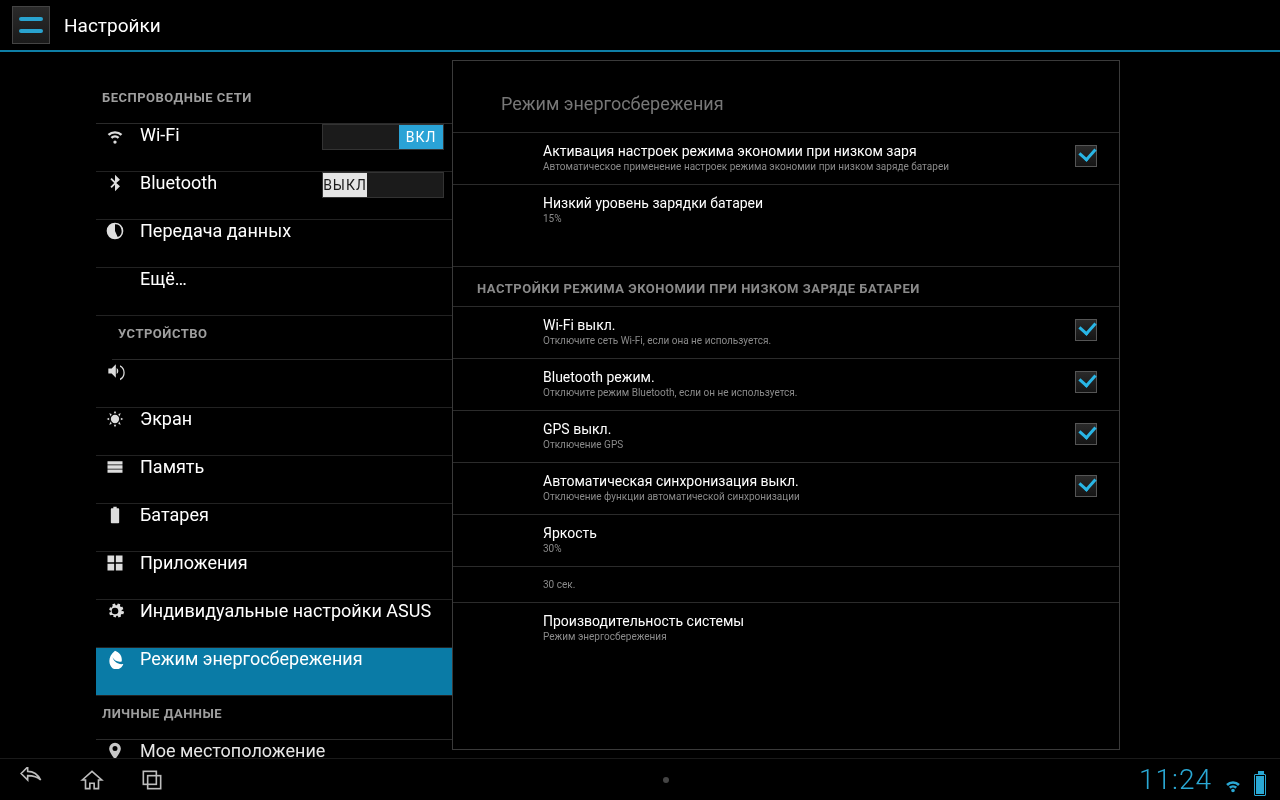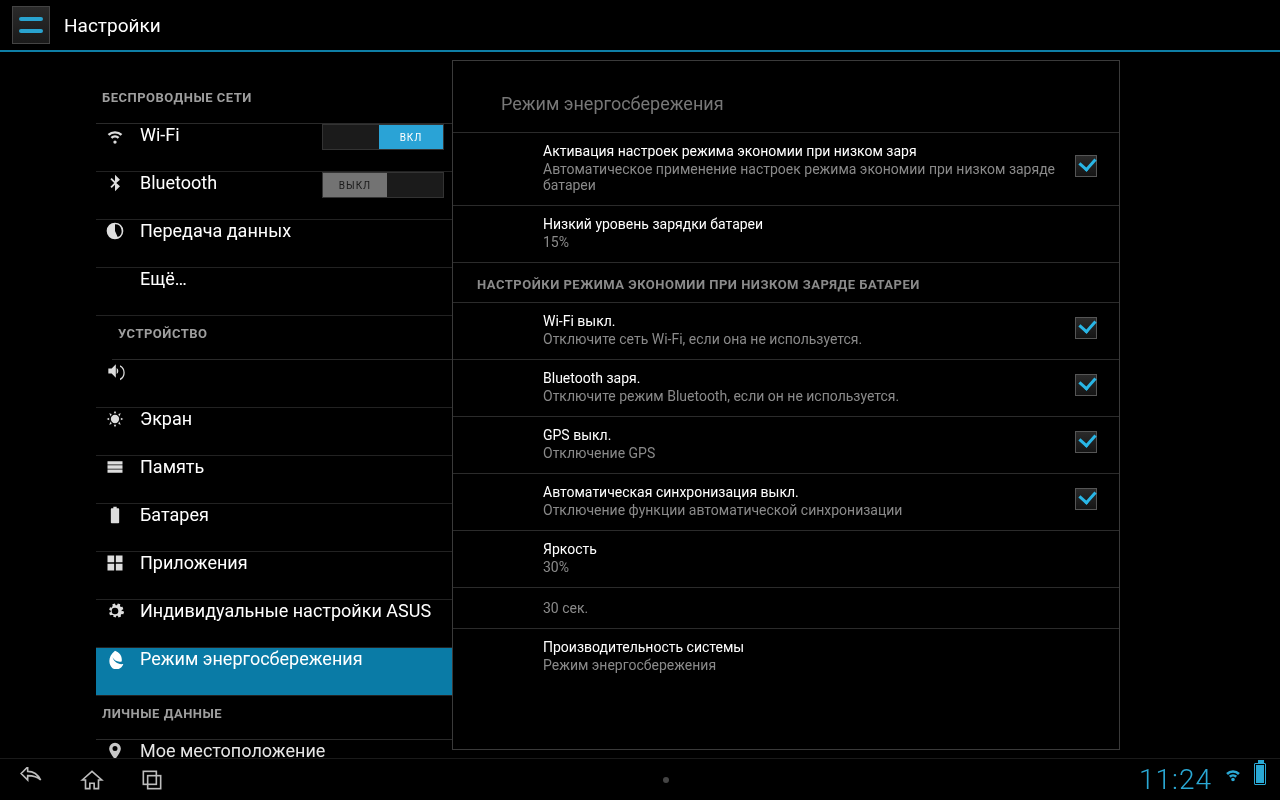--- a/index.html
+++ b/index.html
@@ -22,49 +22,49 @@
   .sidebar { width: 452px; height:100%; overflow:hidden; padding-left: 96px; padding-top: 28px; }
   .side-inner { width: 356px; }
   .cat-header { color:#9e9e9e; font-size: 13px; letter-spacing: 0.5px; font-weight: 700; padding: 10px 6px 18px 6px; border-bottom:1px solid #2a2a2a; }
   .sb-item { display:flex; align-items:flex-start; height: 48px; padding: 0 8px; border-bottom:1px solid #222; color:#fff; font-size: 18px; cursor:pointer; position:relative; }
   .sb-item.selected { background:#0a7ba6; }
   .sb-item .icon { width: 22px; height:22px; margin-right: 14px; display:flex; align-items:center; justify-content:center; }
   .sb-item .icon svg { width:20px; height:20px; fill:#ddd; }
   .sb-item.selected .icon svg { fill:#fff; }
   .sb-item .lbl { flex:1; white-space:nowrap; overflow:hidden; text-overflow:ellipsis; }
   .switch { width:122px; height:26px; background:#1b1b1b; border:1px solid #333; position:relative; font-size:13px; display:flex; align-items:center; justify-content:flex-end; }
-  .switch .knob { position:absolute; width:64px; height:100%; top:0; background:#666; color:#222; display:flex; align-items:center; justify-content:center; font-size:10px; letter-spacing:1px; }
+  .switch .knob { position:absolute; width:44px; height:100%; top:0; background:#666; color:#222; display:flex; align-items:center; justify-content:center; font-size:14px; letter-spacing:1px; }
   .switch.on .knob { right:0; background:#2aa3d6; color:#fff; }
-  .switch.off .knob { left:0; background:#737373; color:#1a1a1a; }
+  .switch.off .knob { left:0; background:#e5e5e5; color:#1a1a1a; }
 
   
   .content { flex:1; height:100%; padding-right: 160px; overflow:hidden; }
   .content-frame { margin: 8px 0 8px 0; border:1px solid #3a3a3a; height: calc(100% - 16px); background:#000; overflow:hidden; }
   .content-inner { padding: 0 0 0 0; height:100%; overflow:hidden; }
   .panel-title { color:#777; font-size: 18px; padding: 32px 0 18px 48px; }
   .row { padding: 10px 18px 12px 90px; border-top:1px solid #2b2b2b; display:flex; align-items:center; }
   .row:first-child { border-top:1px solid #2b2b2b; }
   .row .txt { flex:1; overflow:hidden; }
   .row .t1 { color:#fff; font-size: 14px; white-space:nowrap; overflow:hidden; text-overflow:ellipsis; }
-  .row .t2 { color:#8a8a8a; font-size: 14px; margin-top:2px; }
+  .row .t2 { color:#8a8a8a; font-size: 10px; margin-top:2px; }
   .row .chk { width:26px; height:26px; margin-left: 16px; position:relative; }
   .chkbox { width:22px; height:22px; border:1px solid #555; background:linear-gradient(#2a2a2a,#151515); position:relative; cursor:pointer; }
   .chkbox.checked::after {
     content:""; position:absolute; left:4px; top:1px; width:12px; height:8px;
     border-left:3px solid #29b6e6; border-bottom:3px solid #29b6e6; transform:rotate(-48deg);
   }
-  .section-sub { color:#8a8a8a; font-size: 13px; letter-spacing: 0.5px; font-weight:700; padding: 14px 0 10px 24px; border-top:1px solid #2b2b2b; }
+  .section-sub { color:#8a8a8a; font-size: 13px; letter-spacing: 0.5px; font-weight:700; padding: 14px 0 10px 24px; border-top:1px solid #2b2b2b;margin-top:30px; }
 
   
   .navbar { height: 42px; background:#000; border-top:1px solid #1a1a1a; display:flex; align-items:center; padding: 0 14px; }
   .navbar .nbtn { width:36px; height:30px; margin-right: 24px; display:flex; align-items:center; justify-content:center; cursor:pointer; }
   .navbar .nbtn svg { width:26px; height:26px; stroke:#bdbdbd; fill:none; stroke-width:1.5; }
   .navbar .center { flex:1; display:flex; align-items:center; justify-content:center; }
   .dot { width:6px; height:6px; border-radius:50%; background:#444; }
-  .tray { display:flex; align-items:flex-start; gap:10px; color:#2aa8d4; }
+  .tray { display:flex; align-items:flex-end; gap:10px; color:#2aa8d4; }
   .clock { font-size: 28px; letter-spacing: 1px; font-weight:300; }
   .tray svg { width:22px; height:22px; fill:#2aa8d4; }
   .batt { width:12px; height:22px; border:1.5px solid #2aa8d4; border-radius:1px; position:relative; }
   .batt::before { content:""; position:absolute; top:-4px; left:3px; width:6px; height:3px; background:#2aa8d4; }
   .batt::after { content:""; position:absolute; left:1px; right:1px; bottom:1px; top:1px; background:#2aa8d4; }
 </style>
 </head>
 <body>
 
 <div class="app">
@@ -225,21 +225,21 @@
               <div class="t1">Wi-Fi выкл.</div>
               <div class="t2">Отключите сеть Wi-Fi, если она не используется.</div>
             </div>
             <div class="chk">
                 <div class="chkbox checked"></div>
               </div>
           </div>
 
           <div class="row">
             <div class="txt">
-              <div class="t1">Bluetooth заря.</div>
+              <div class="t1">Bluetooth режим.</div>
               <div class="t2">Отключите режим Bluetooth, если он не используется.</div>
             </div>
             <div class="chk">
                 <div class="chkbox checked"></div>
               </div>
           </div>
 
           <div class="row">
             <div class="txt">
               <div class="t1">GPS выкл.</div>

